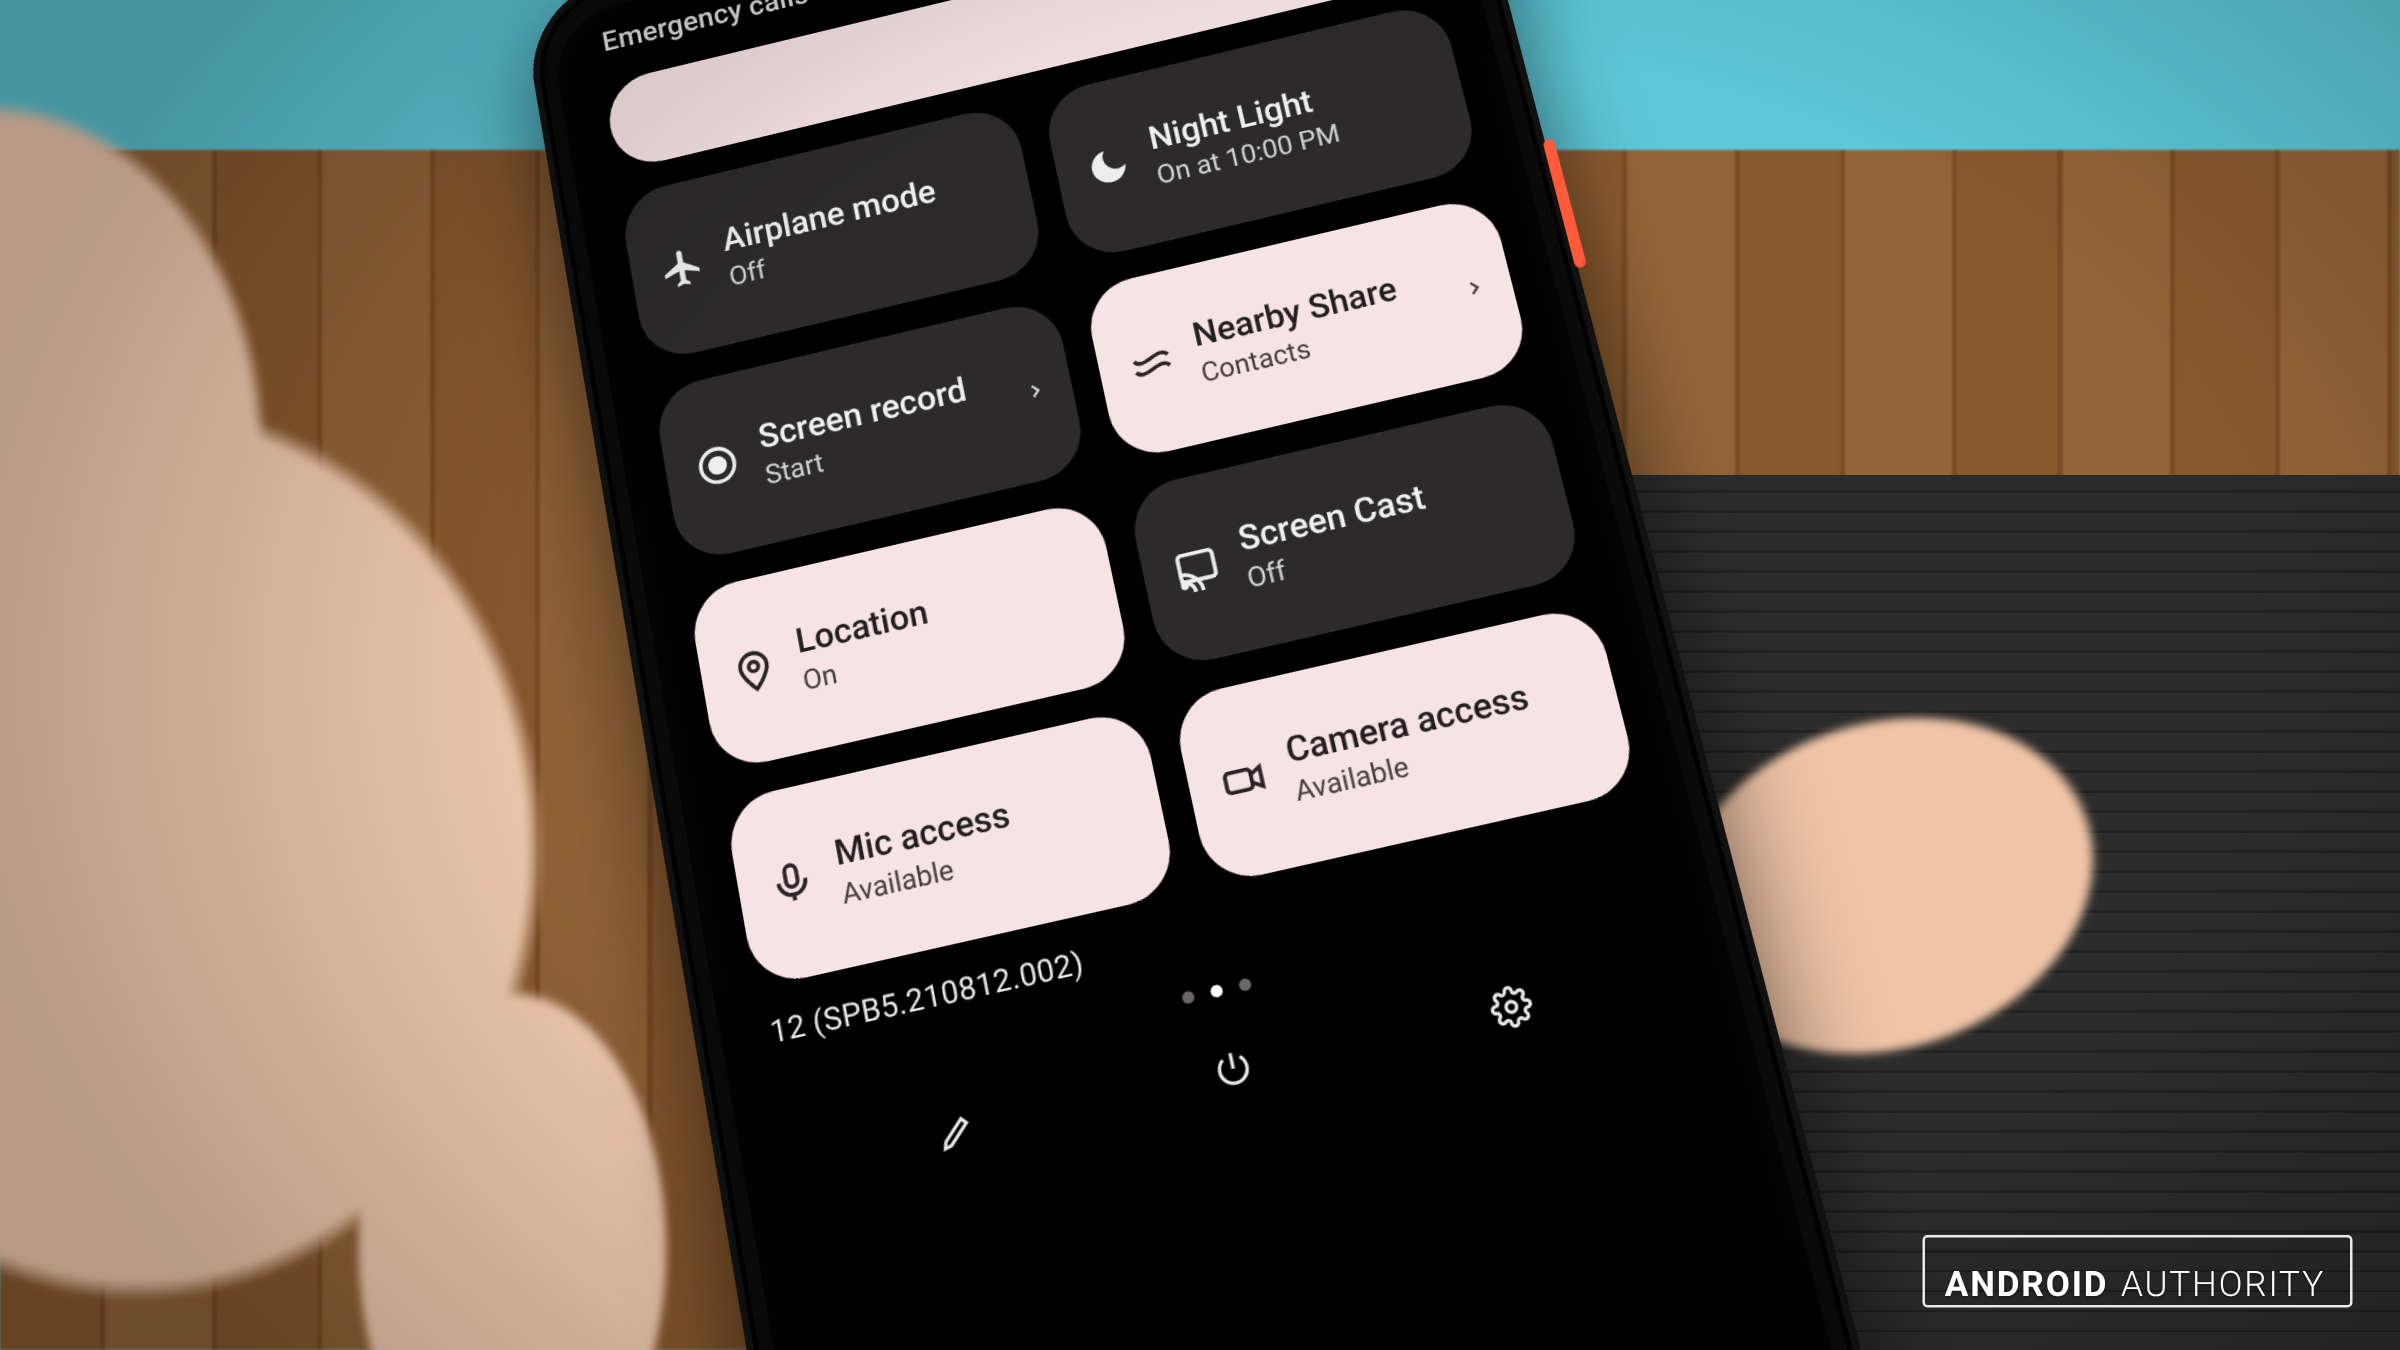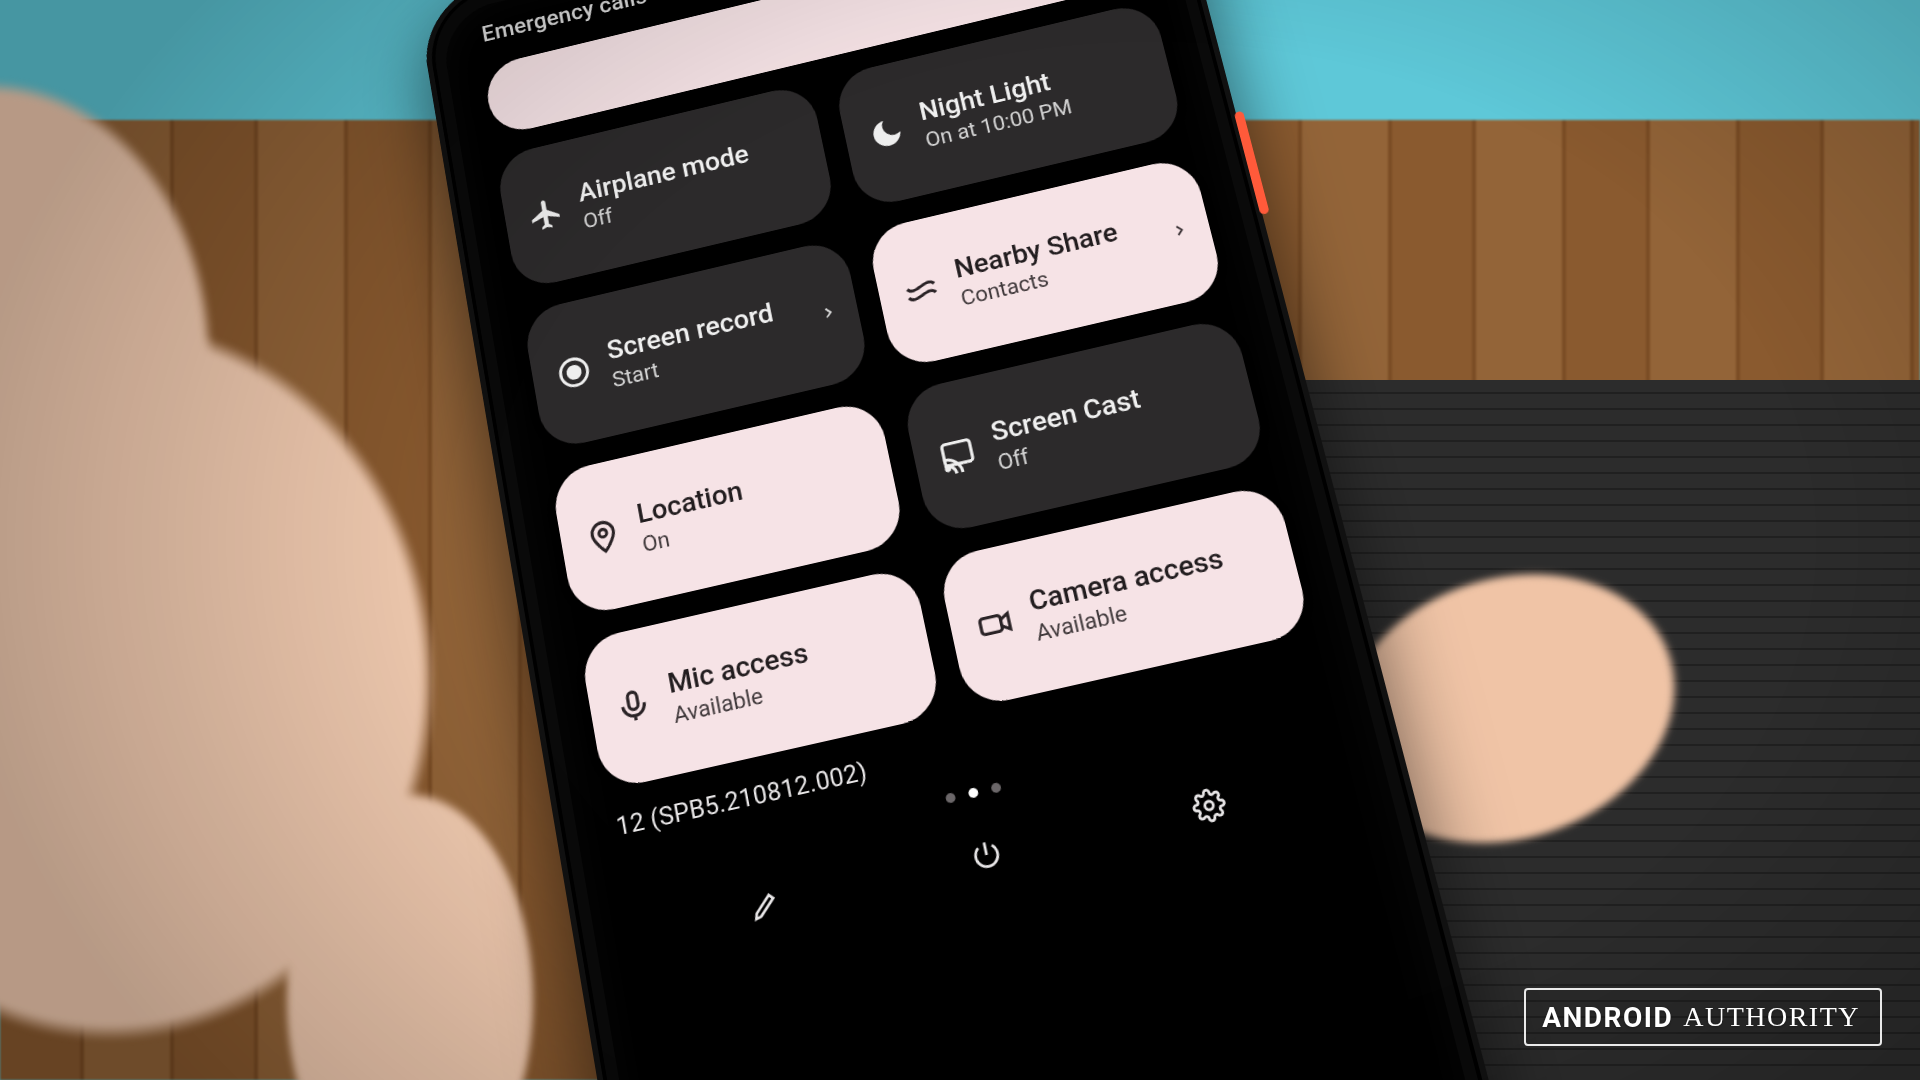--- a/index.html
+++ b/index.html
@@ -58,25 +58,25 @@
 
   .build { margin-top:24px; font-size:26px; color:#e8e6e7; padding-left:6px; letter-spacing:0.3px;}
   .dots { display:flex; gap:14px; justify-content:center; margin-top:26px;}
   .dot { width:10px; height:10px; border-radius:50%; background:#6b6769;}
   .dot.active { background:#fff;}
 
   .actions { display:flex; justify-content:space-between; align-items:center; margin:24px 110px 0 110px;}
   .act { width:70px; height:70px; border-radius:50%; display:flex; align-items:center; justify-content:center;}
   .act svg { width:34px; height:34px; }
 
-  .watermark { position:absolute; right:38px; bottom:34px; height:54px; display:flex; align-items:center; gap:10px;
+  .watermark { position:absolute; right:38px; bottom:34px; height:54px; display:flex; align-items:flex-end; gap:10px;
                padding:0 20px 0 16px; border:2px solid rgba(255,255,255,0.9); border-radius:4px;
                font-weight:700; letter-spacing:1.5px; font-size:28px; color:#fff;
                background: rgba(0,0,0,0.05); text-shadow:0 1px 3px rgba(0,0,0,0.35); }
-  .watermark span.thin { font-weight:300;font-family:Liberation Serif, serif; }
+  .watermark span.thin { font-weight:300; }
   svg { display:block; }
 </style>
 </head>
 <body>
 
 <div class="scene">
   <div class="wood"></div>
   <div class="mat"></div>
   <div class="hand"></div>
   <div class="thumb"></div>

